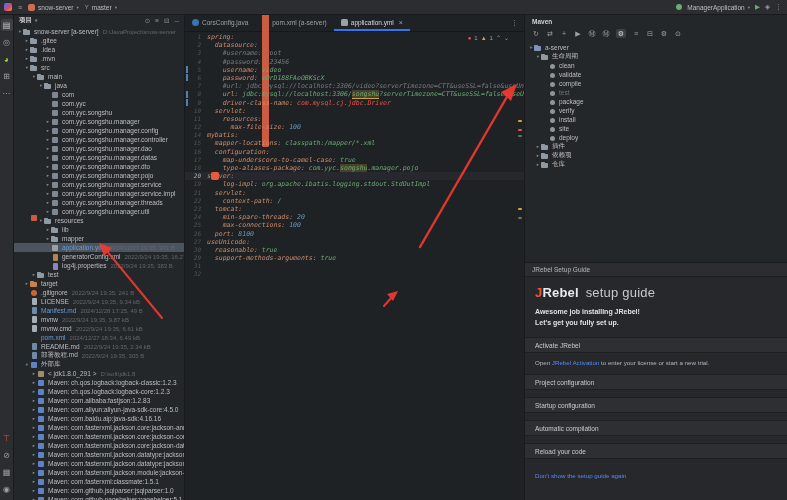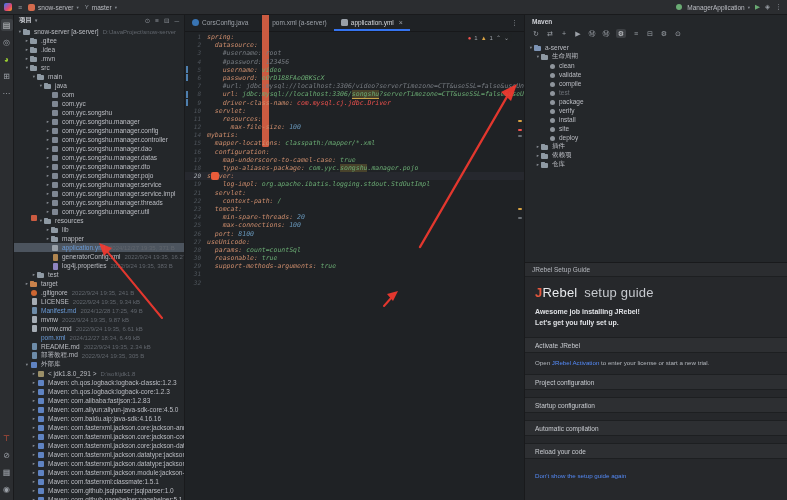--- a/index.html
+++ b/index.html
@@ -95,21 +95,21 @@
   .mico{display:inline-flex;align-items:center;justify-content:center;min-width:8px;height:9px;}
   .mico.boxed{background:#3c3f43;border-radius:2px;padding:0 1px;color:#d6d8dc;}
   #maven-tree{padding-top:3px;}
   
   .jrebel{flex:1;border-top:1px solid #191a1c;background:#26282b;overflow:hidden;}
   .jr-header{height:13px;background:#2b2d30;color:#b6b9bf;font-size:6.5px;display:flex;align-items:center;
              padding:0 7px;border-bottom:1px solid #1d1f21;}
   .jr-body{padding:8px 10px 0;}
   .jr-logo{font-size:13px;color:#e8eaed;margin-bottom:7px;letter-spacing:0.2px;}
   .jr-j{color:#e4573d;font-weight:bold;}
-  .jr-rebel{font-weight:normal;}
+  .jr-rebel{font-weight:bold;}
   .jr-suffix{color:#c6c9ce;font-weight:normal;margin-left:3px;}
   .jr-intro{font-size:7px;font-weight:bold;color:#dfe1e5;line-height:1.5;margin-bottom:9px;}
   .jr-band{background:#2d2f32;margin:7px -10px 0;padding:3.5px 10px;font-size:6.5px;color:#c9ccd1;
            border-top:1px solid #1d1f21;border-bottom:1px solid #1d1f21;}
   .jr-activate-body{font-size:6.2px;color:#b4b8be;padding:6px 0 1px;}
   .jr-link{color:#548af7;}
   .jr-footer{display:block;margin-top:13px;font-size:6.2px;color:#548af7;}
   
   .arrows{position:absolute;left:0;top:0;z-index:50;pointer-events:none;}
 </style>
@@ -495,21 +495,20 @@
         <div class="eline"><span class="lnum">18</span><span class="code"><span class="tk-w">    type-aliases-package</span><span class="tk-k">: </span><span class="tk-s">com.yyc.</span><span class="tk-t">songshu</span><span class="tk-s">.manager.pojo</span></span></div>
         <div class="eline active"><span class="lnum">20</span><span class="code"><span class="tk-k">s</span><span class="tk-b">er</span><span class="tk-k">ver:</span></span></div>
         <div class="eline"><span class="lnum">19</span><span class="code"><span class="tk-k">    log-impl: </span><span class="tk-s">org.apache.ibatis.logging.stdout.StdOutImpl</span></span></div>
         <div class="eline"><span class="lnum">21</span><span class="code"><span class="tk-k">  servlet:</span></span></div>
         <div class="eline"><span class="lnum">22</span><span class="code"><span class="tk-k">    context-path: </span><span class="tk-s">/</span></span></div>
         <div class="eline"><span class="lnum">23</span><span class="code"><span class="tk-k">  tomcat:</span></span></div>
         <div class="eline"><span class="lnum">24</span><span class="code"><span class="tk-k">    min-spare-threads: </span><span class="tk-n">20</span></span></div>
         <div class="eline"><span class="lnum">25</span><span class="code"><span class="tk-k">    max-connections: </span><span class="tk-n">100</span></span></div>
         <div class="eline"><span class="lnum">26</span><span class="code"><span class="tk-k">  port: </span><span class="tk-n">8100</span></span></div>
         <div class="eline"><span class="lnum">27</span><span class="code"><span class="tk-k">useUnicode:</span></span></div>
-        <div class="eline"><span class="lnum">28</span><span class="code"><span class="tk-k">  params: </span><span class="tk-s">count=countSql</span></span></div>
         <div class="eline"><span class="lnum">30</span><span class="code"><span class="tk-k">  reasonable: </span><span class="tk-s">true</span></span></div>
         <div class="eline"><span class="lnum">29</span><span class="code"><span class="tk-k">  support-methods-arguments: </span><span class="tk-s">true</span></span></div>
         <div class="eline"><span class="lnum">31</span><span class="code"></span></div>
         <div class="eline"><span class="lnum">32</span><span class="code"></span></div>
       </div>
     <span class="stick" style="top:89px;background:#d9a343;"></span>
     <span class="stick" style="top:98px;background:#f2524e;"></span>
     <span class="stick" style="top:104px;background:#6a6f75;"></span>
     <span class="stick" style="top:177px;background:#d9a343;"></span>
     <span class="stick" style="top:186px;background:#6a6f75;"></span>

